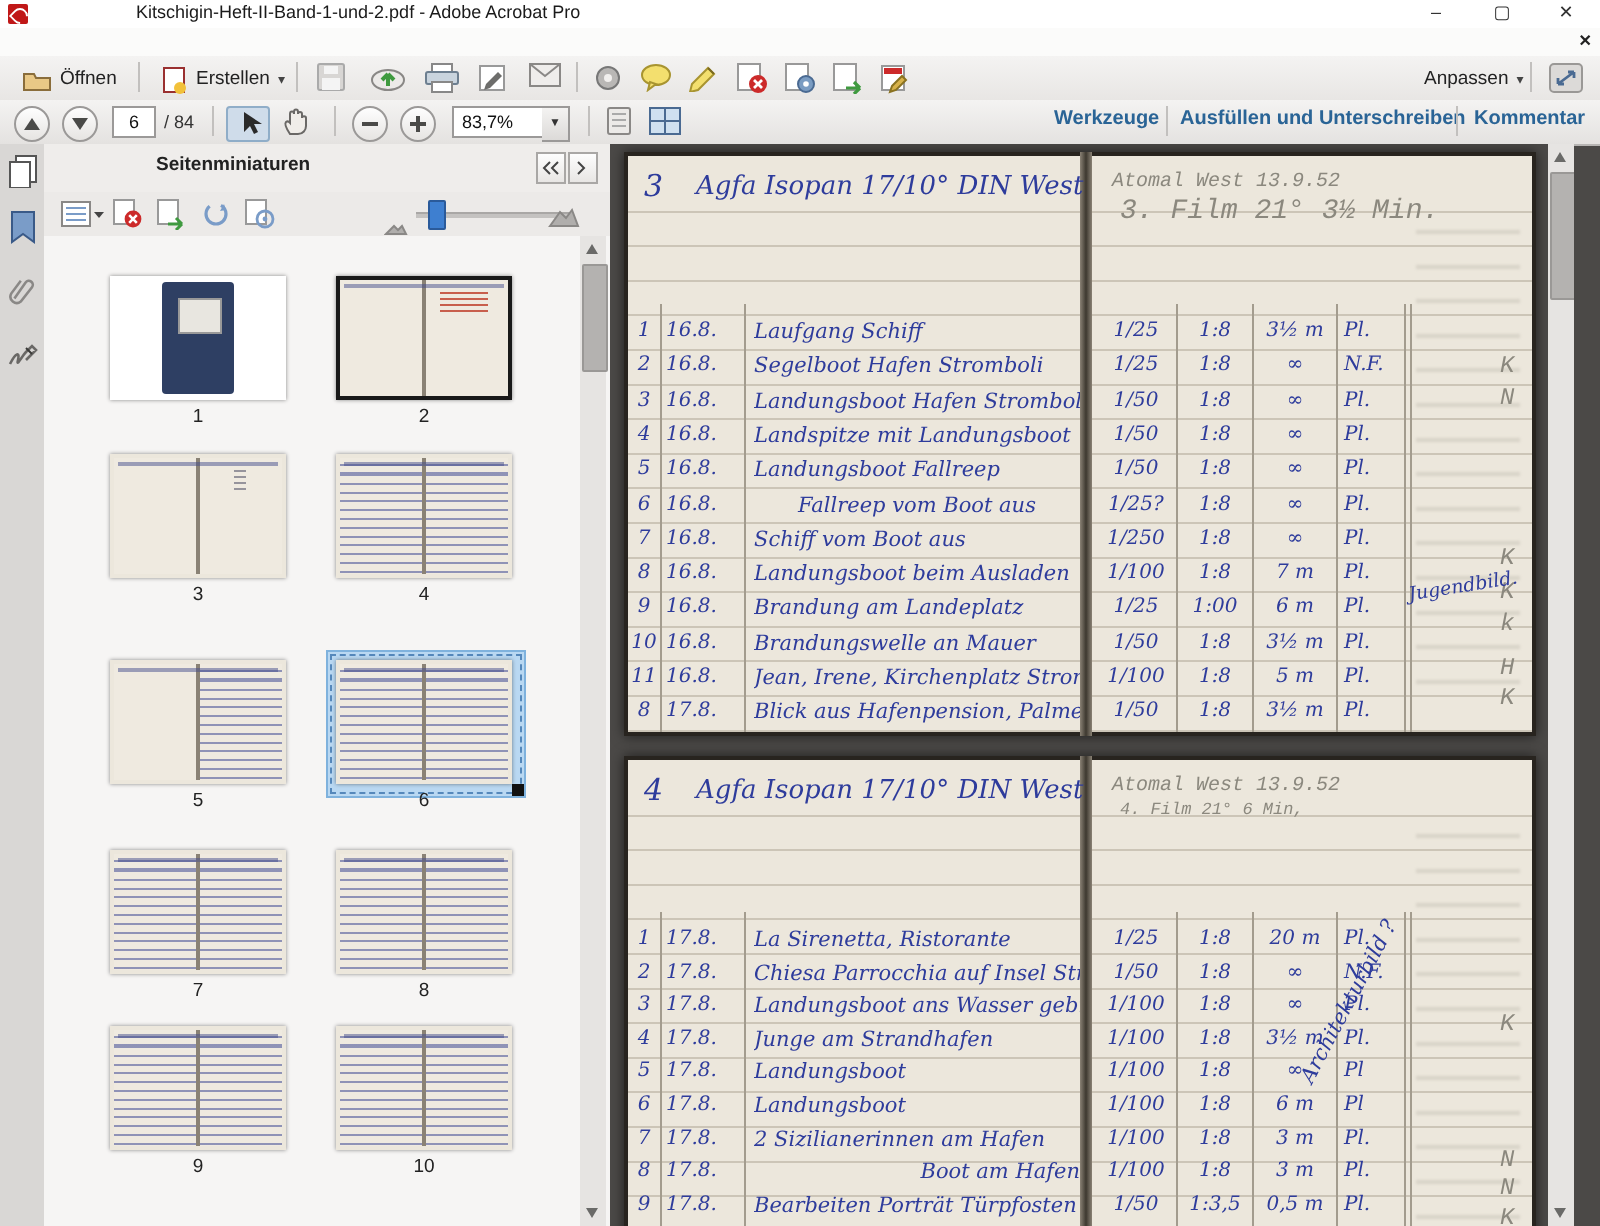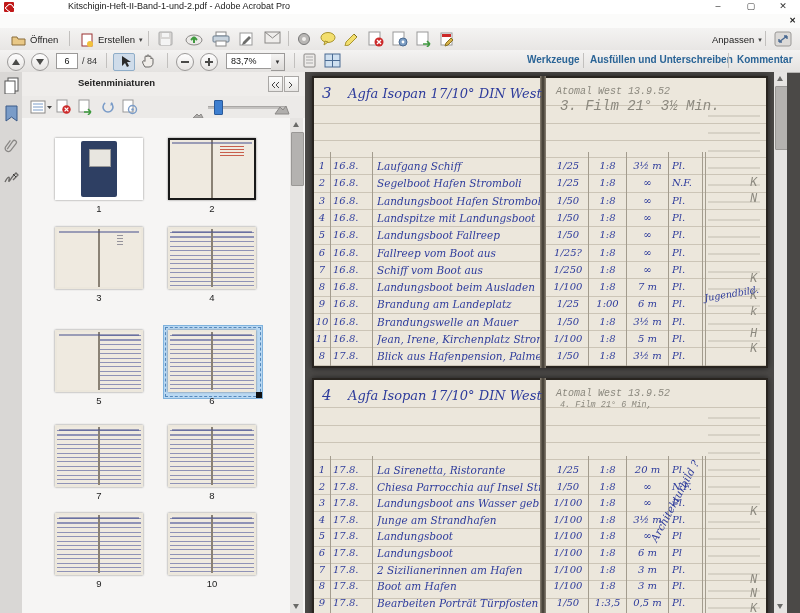--- a/index.html
+++ b/index.html
@@ -463,21 +463,21 @@
       <div class="hw" style="left: 360px; top: 135.9px; width: 32px; font-size: 10px;">Pl.</div>
       <div class="hw" style="left: 3px; top: 153.2px; width: 14px; font-size: 10px; text-align: center;">5</div>
       <div class="hw" style="left: 21px; top: 153.2px; width: 38px; font-size: 10px;">16.8.</div>
       <div class="hw" style="left: 65px; top: 153.2px; width: 163px; font-size: 10.5px; overflow: hidden;">Landungsboot Fallreep</div>
       <div class="hw cellc" style="left: 236px; top: 153.2px; width: 40px; font-size: 10px;">1/50</div>
       <div class="hw cellc" style="left: 277px; top: 153.2px; width: 37px; font-size: 10px;">1:8</div>
       <div class="hw cellc" style="left: 315px; top: 153.2px; width: 41px; font-size: 10px;">∞</div>
       <div class="hw" style="left: 360px; top: 153.2px; width: 32px; font-size: 10px;">Pl.</div>
       <div class="hw" style="left: 3px; top: 170.5px; width: 14px; font-size: 10px; text-align: center;">6</div>
       <div class="hw" style="left: 21px; top: 170.5px; width: 38px; font-size: 10px;">16.8.</div>
-      <div class="hw" style="left: 65px; top: 170.5px; width: 163px; font-size: 10.5px; overflow: hidden;">Fallreep vom Boot aus</div>
+      <div class="hw" style="left: 65px; top: 170.5px; width: 163px; font-size: 10.5px; overflow: hidden; text-align: center;">Fallreep vom Boot aus</div>
       <div class="hw cellc" style="left: 236px; top: 170.5px; width: 40px; font-size: 10px;">1/25?</div>
       <div class="hw cellc" style="left: 277px; top: 170.5px; width: 37px; font-size: 10px;">1:8</div>
       <div class="hw cellc" style="left: 315px; top: 170.5px; width: 41px; font-size: 10px;">∞</div>
       <div class="hw" style="left: 360px; top: 170.5px; width: 32px; font-size: 10px;">Pl.</div>
       <div class="hw" style="left: 3px; top: 187.8px; width: 14px; font-size: 10px; text-align: center;">7</div>
       <div class="hw" style="left: 21px; top: 187.8px; width: 38px; font-size: 10px;">16.8.</div>
       <div class="hw" style="left: 65px; top: 187.8px; width: 163px; font-size: 10.5px; overflow: hidden;">Schiff vom Boot aus</div>
       <div class="hw cellc" style="left: 236px; top: 187.8px; width: 40px; font-size: 10px;">1/250</div>
       <div class="hw cellc" style="left: 277px; top: 187.8px; width: 37px; font-size: 10px;">1:8</div>
       <div class="hw cellc" style="left: 315px; top: 187.8px; width: 41px; font-size: 10px;">∞</div>
@@ -586,21 +586,21 @@
       <div class="hw" style="left: 360px; top: 169px; width: 32px; font-size: 10px;">Pl</div>
       <div class="hw" style="left: 3px; top: 185.6px; width: 14px; font-size: 10px; text-align: center;">7</div>
       <div class="hw" style="left: 21px; top: 185.6px; width: 38px; font-size: 10px;">17.8.</div>
       <div class="hw" style="left: 65px; top: 185.6px; width: 163px; font-size: 10.5px; overflow: hidden;">2 Sizilianerinnen am Hafen</div>
       <div class="hw cellc" style="left: 236px; top: 185.6px; width: 40px; font-size: 10px;">1/100</div>
       <div class="hw cellc" style="left: 277px; top: 185.6px; width: 37px; font-size: 10px;">1:8</div>
       <div class="hw cellc" style="left: 315px; top: 185.6px; width: 41px; font-size: 10px;">3 m</div>
       <div class="hw" style="left: 360px; top: 185.6px; width: 32px; font-size: 10px;">Pl.</div>
       <div class="hw" style="left: 3px; top: 202.2px; width: 14px; font-size: 10px; text-align: center;">8</div>
       <div class="hw" style="left: 21px; top: 202.2px; width: 38px; font-size: 10px;">17.8.</div>
-      <div class="hw" style="left: 65px; top: 202.2px; width: 163px; font-size: 10.5px; overflow: hidden;">Boot am Hafen</div>
+      <div class="hw" style="left: 65px; top: 202.2px; width: 163px; font-size: 10.5px; overflow: hidden; text-align: right;">Boot am Hafen</div>
       <div class="hw cellc" style="left: 236px; top: 202.2px; width: 40px; font-size: 10px;">1/100</div>
       <div class="hw cellc" style="left: 277px; top: 202.2px; width: 37px; font-size: 10px;">1:8</div>
       <div class="hw cellc" style="left: 315px; top: 202.2px; width: 41px; font-size: 10px;">3 m</div>
       <div class="hw" style="left: 360px; top: 202.2px; width: 32px; font-size: 10px;">Pl.</div>
       <div class="hw" style="left: 3px; top: 218.8px; width: 14px; font-size: 10px; text-align: center;">9</div>
       <div class="hw" style="left: 21px; top: 218.8px; width: 38px; font-size: 10px;">17.8.</div>
       <div class="hw" style="left: 65px; top: 218.8px; width: 163px; font-size: 10.5px; overflow: hidden;">Bearbeiten Porträt Türpfosten</div>
       <div class="hw cellc" style="left: 236px; top: 218.8px; width: 40px; font-size: 10px;">1/50</div>
       <div class="hw cellc" style="left: 277px; top: 218.8px; width: 37px; font-size: 10px;">1:3,5</div>
       <div class="hw cellc" style="left: 315px; top: 218.8px; width: 41px; font-size: 10px;">0,5 m</div>

